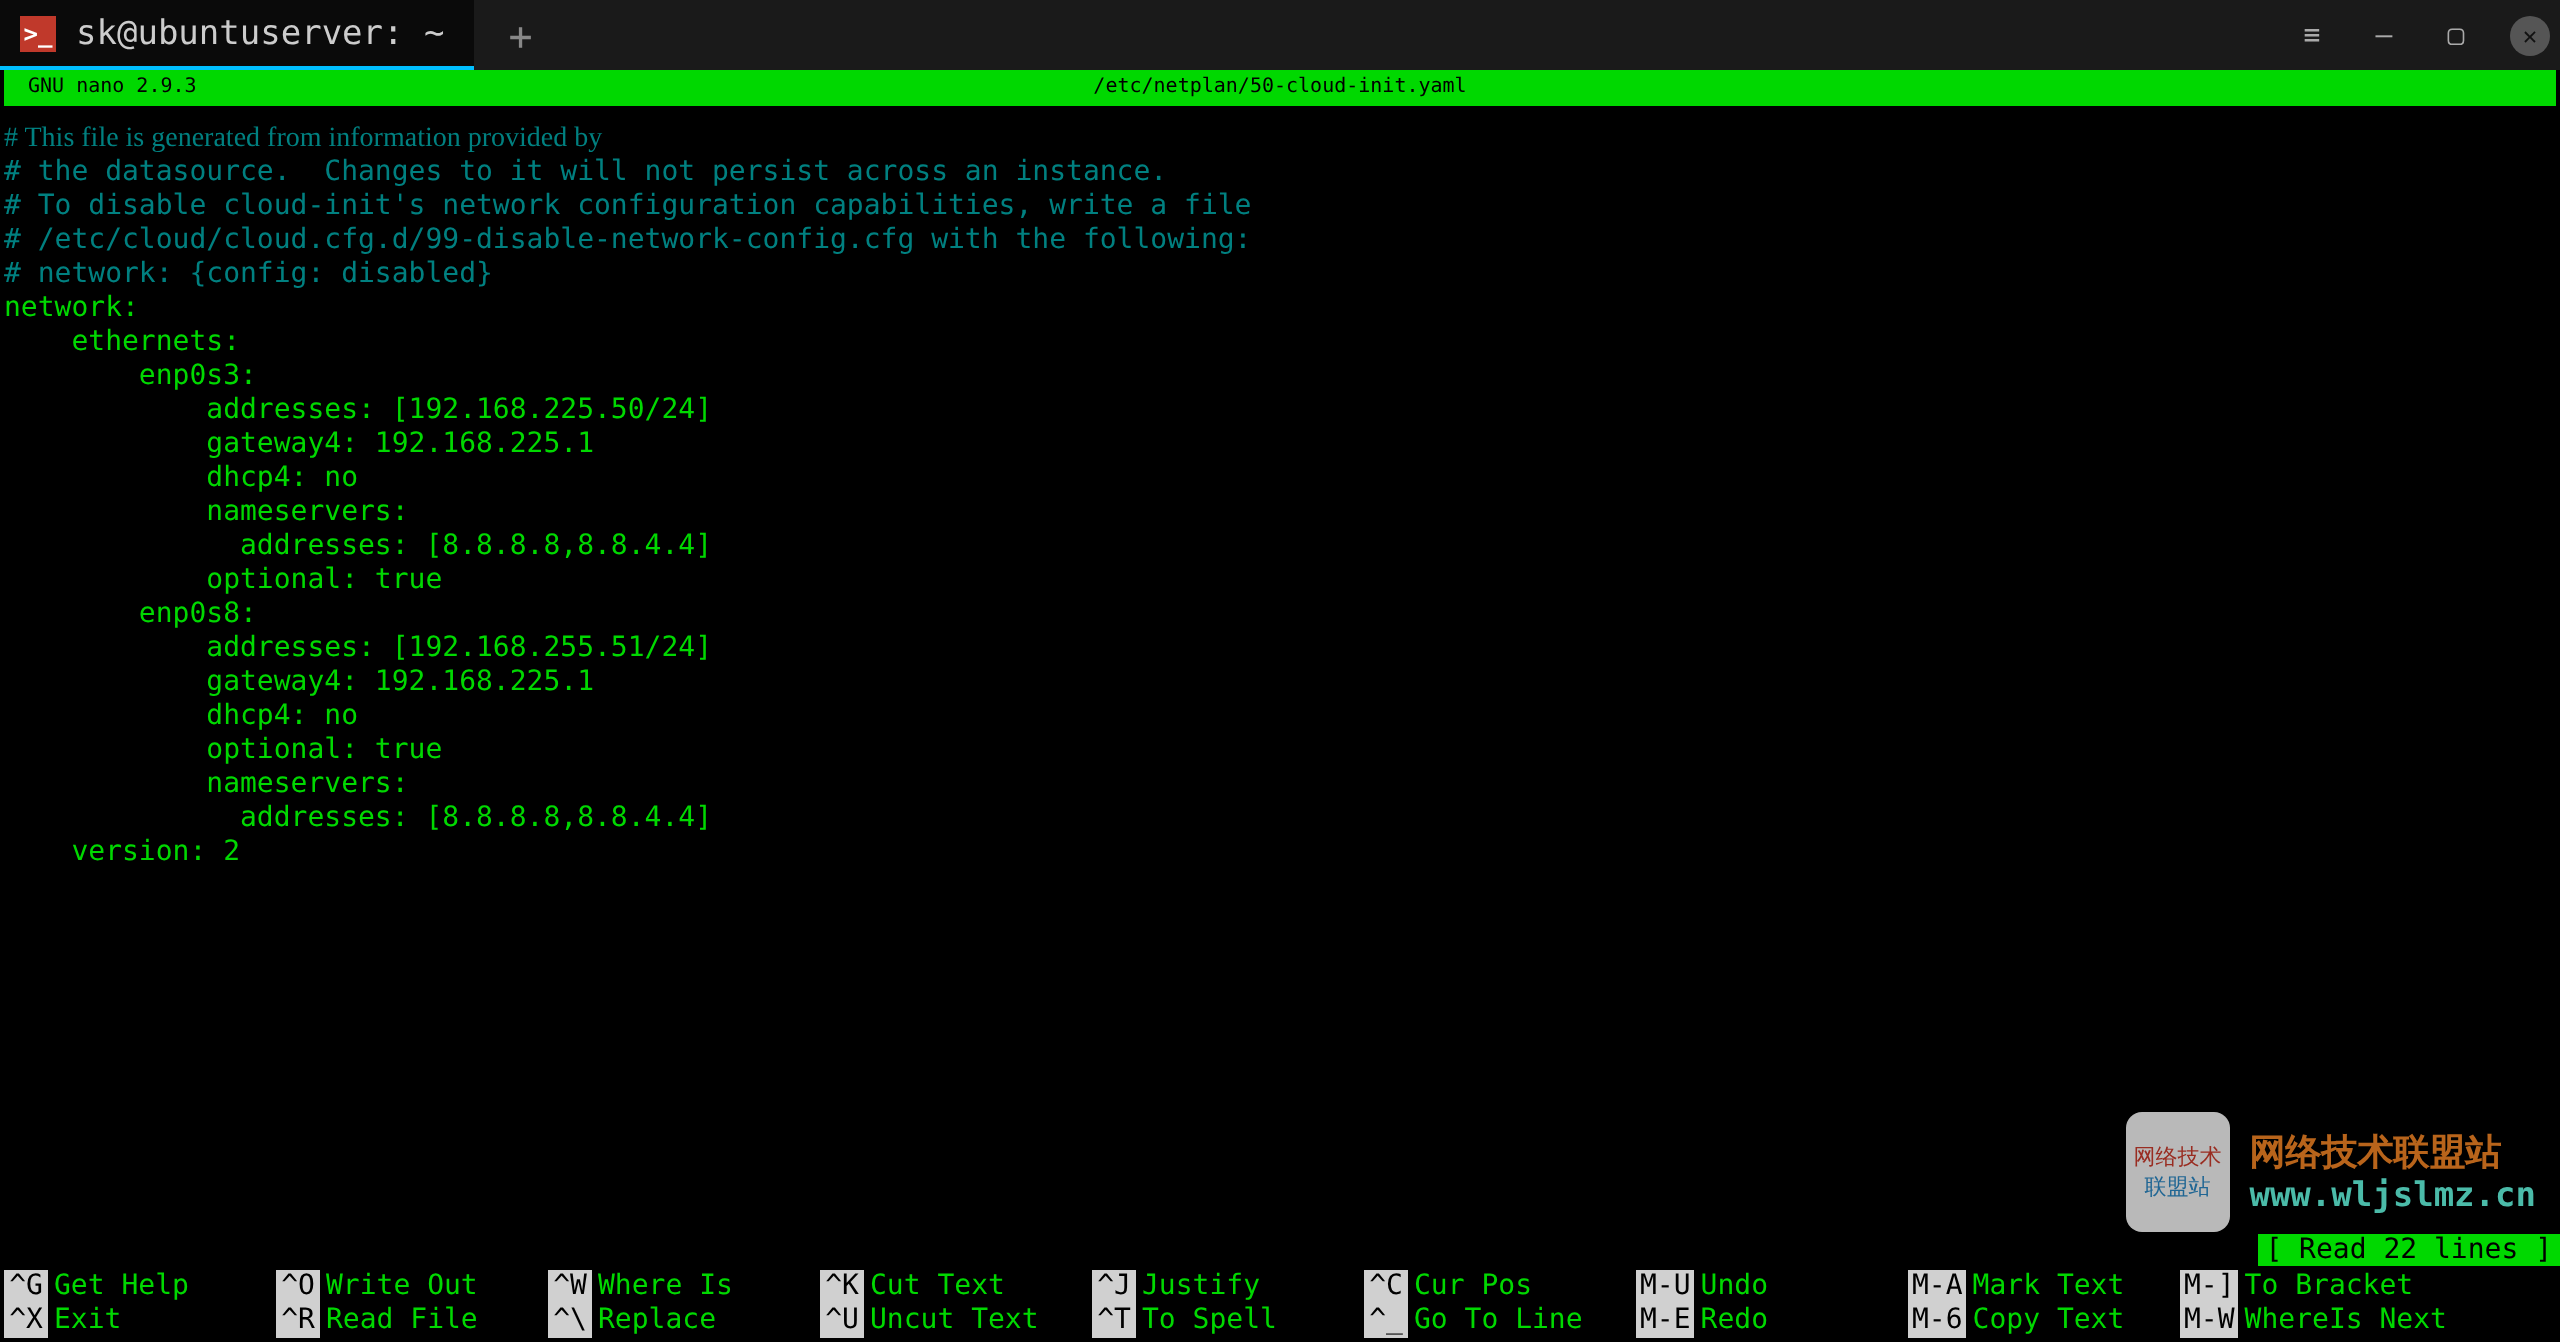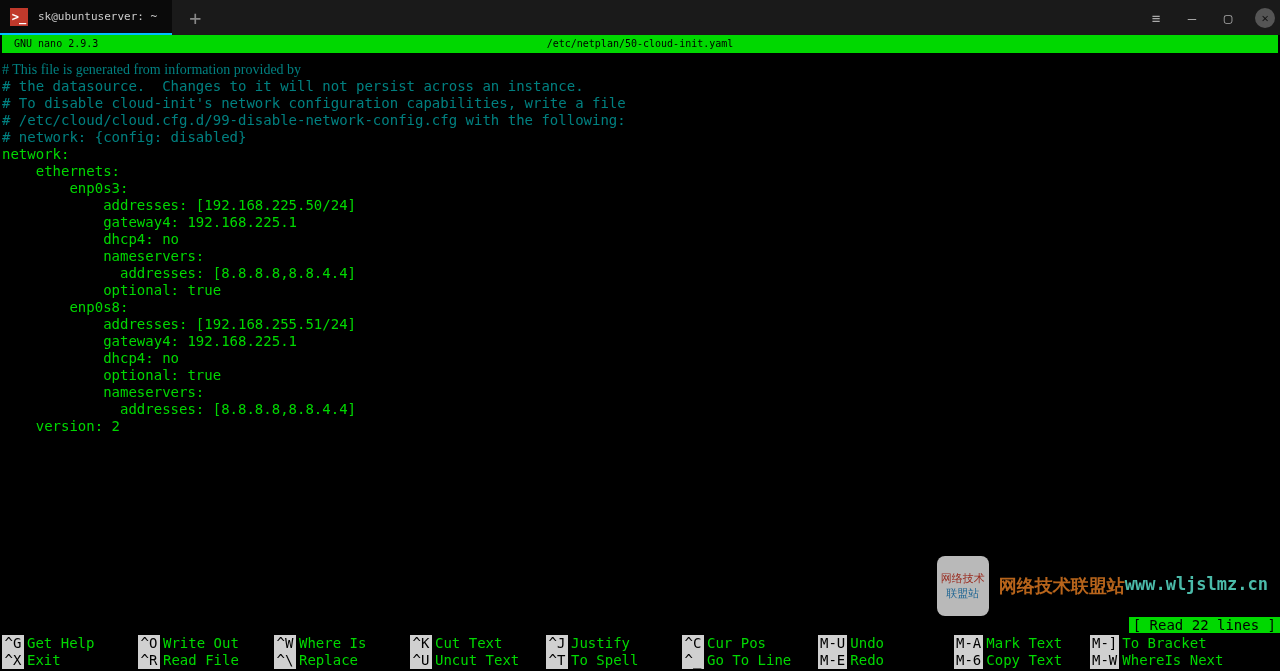--- a/index.html
+++ b/index.html
@@ -32,21 +32,21 @@
   width: 18px;
   height: 18px;
   background: #c0392b;
   display: flex;
   align-items: center;
   justify-content: center;
   color: white;
   font-size: 12px;
   font-weight: bold;
 }
-.tab-title { color: #ccc; font-size: 11px; }
+.tab-title { color: #ccc; font-size: 17px; }
 .new-tab {
   width: 30px;
   height: 30px;
   display: flex;
   align-items: center;
   justify-content: center;
   color: #888;
   font-size: 20px;
   margin-left: 8px;
   cursor: pointer;
@@ -150,21 +150,21 @@
   width: 52px;
   height: 60px;
   background: #e8e8e8;
   border-radius: 8px;
   display: flex;
   flex-direction: column;
   align-items: center;
   justify-content: center;
   font-size: 11px;
 }
-.wm-text { display: flex; }
+.wm-text { display: flex; flex-direction: column; }
 .wm-title { color: #e67e22; font-size: 18px; font-weight: bold; }
 .wm-url { color: #5eead4; font-size: 17px; font-weight: bold; }
 </style>
 </head>
 <body>
 
 <div class="titlebar">
   <div class="tab">
     <div class="tab-icon">&gt;_</div>
     <div class="tab-title">sk@ubuntuserver: ~</div>

